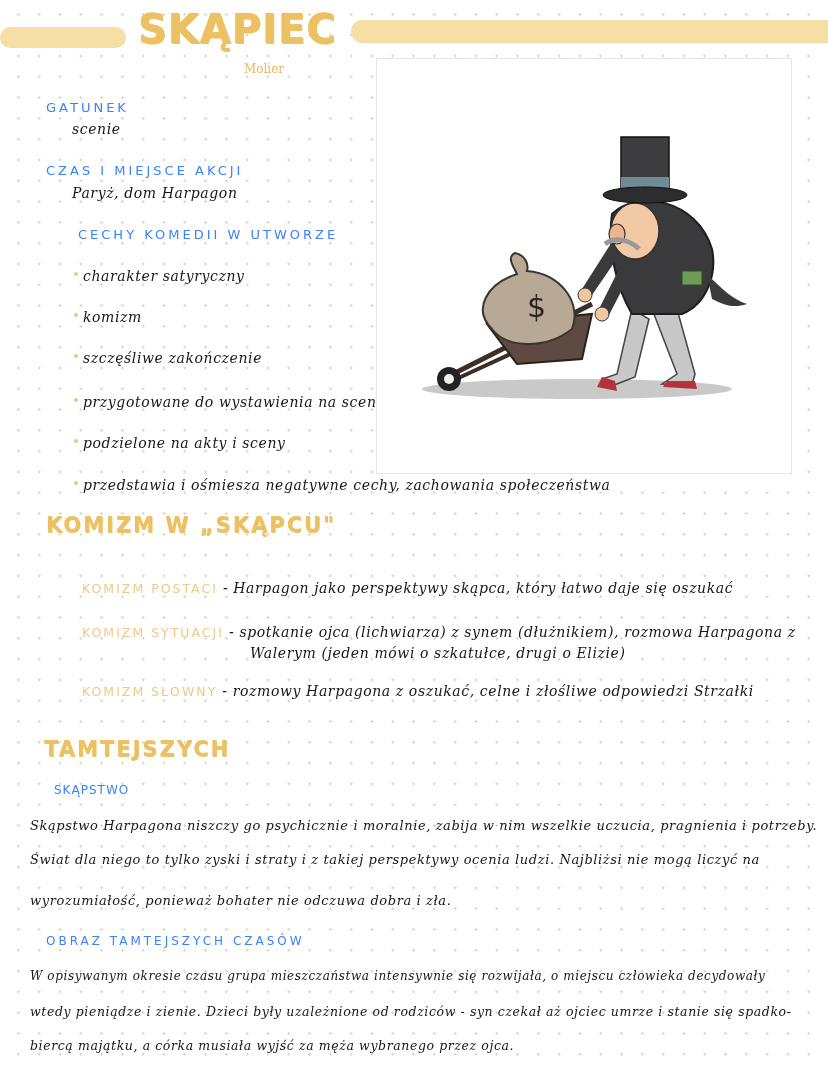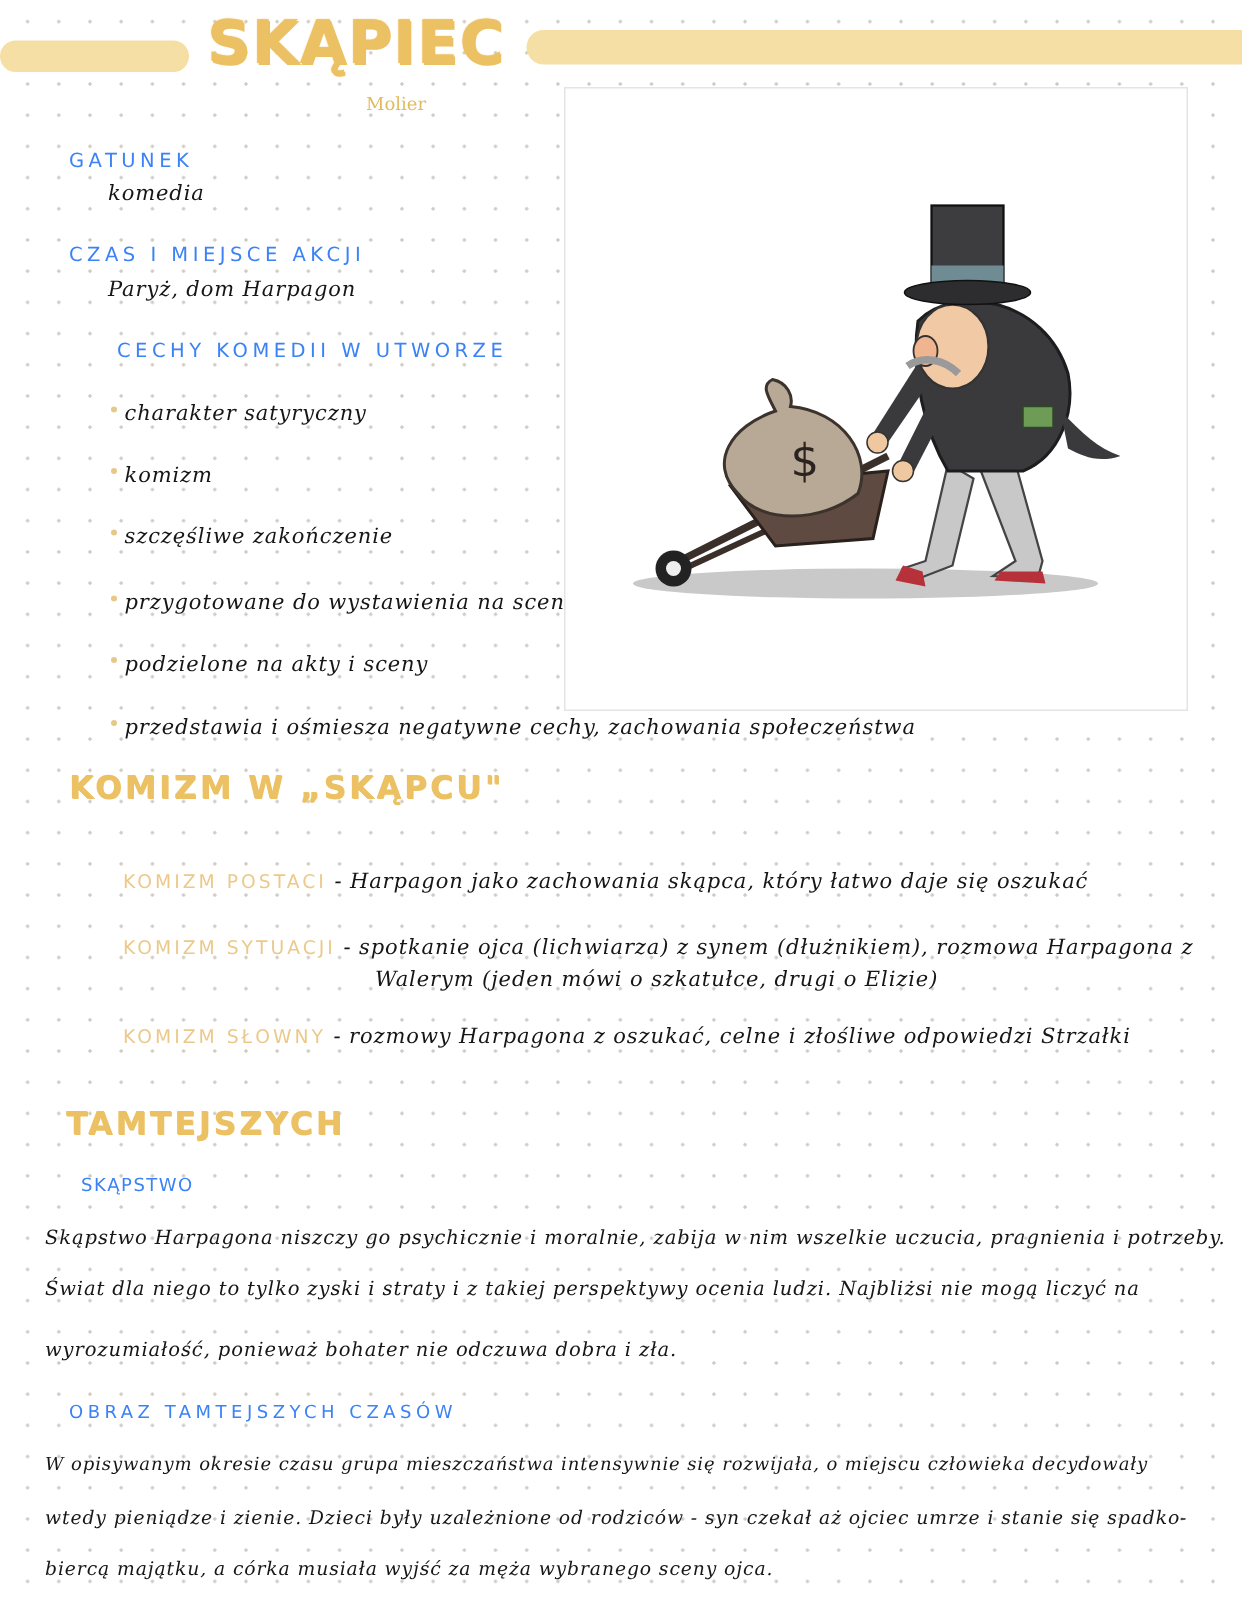--- a/index.html
+++ b/index.html
@@ -53,21 +53,21 @@
 </head>
 <body>
 
 <div class="bar" style="left:0;top:27px;width:126px;height:21px;"></div>
 <div class="bar" style="left:351px;top:20px;width:490px;height:23px;"></div>
 
 <div class="title">SKĄPIEC</div>
 <div class="author">Molier</div>
 
 <div class="label" style="left:46px;top:100px;">GATUNEK</div>
-<div class="hand" style="left:72px;top:121px;">komedia</div>
+<div class="hand" style="left:72px;top:121px;">scenie</div>
 
 <div class="label" style="left:46px;top:163px;">CZAS I MIEJSCE AKCJI</div>
 <div class="hand" style="left:72px;top:185px;">Paryż, dom Harpagon</div>
 
 <div class="label" style="left:46px;top:227px;margin-left:32px;">CECHY KOMEDII W UTWORZE</div>
 <div>
   <div class="hand" style="left:74px;top:268px;"><span class="bullet-dot"></span><span>charakter satyryczny</span></div>
   <div class="hand" style="left:74px;top:309px;"><span class="bullet-dot"></span><span>komizm</span></div>
   <div class="hand" style="left:74px;top:350px;"><span class="bullet-dot"></span><span>szczęśliwe zakończenie</span></div>
   <div class="hand" style="left:74px;top:394px;"><span class="bullet-dot"></span><span>przygotowane do wystawienia na scenie</span></div>
@@ -112,33 +112,33 @@
 
     <rect x="244" y="78" width="48" height="58" fill="#3d3d40" stroke="#111" stroke-width="1.5"></rect>
     <rect x="244" y="118" width="48" height="12" fill="#6f8c95"></rect>
     <ellipse cx="268" cy="136" rx="42" ry="8" fill="#2d2d30" stroke="#111" stroke-width="1"></ellipse>
   </svg>
 </div>
 
 <div class="big-head" style="left:46px;top:513px;">KOMIZM W „SKĄPCU"</div>
 
 <div class="hand" style="left:82px;top:580px;">
-  <span class="inline-label">KOMIZM POSTACI</span><span> - </span><span>Harpagon jako zachowania skąpca, który łatwo daje się oszukać</span>
+  <span class="inline-label">KOMIZM POSTACI</span><span> - </span><span>Harpagon jako perspektywy skąpca, który łatwo daje się oszukać</span>
 </div>
 <div class="hand" style="left:82px;top:624px;">
   <span class="inline-label">KOMIZM SYTUACJI</span><span> - </span><span>spotkanie ojca (lichwiarza) z synem (dłużnikiem), rozmowa Harpagona z</span>
 </div>
 <div class="hand" style="left:250px;top:645px;text-align:right;">Walerym (jeden mówi o szkatułce, drugi o Elizie)</div>
 <div class="hand" style="left:82px;top:683px;">
   <span class="inline-label">KOMIZM SŁOWNY</span><span> - </span><span>rozmowy Harpagona z oszukać, celne i złośliwe odpowiedzi Strzałki</span>
 </div>
 
 <div class="big-head" style="left:44px;top:737px;">TAMTEJSZYCH</div>
 <div class="label" style="left:54px;top:783px;font-size:12px;letter-spacing:1px;">SKĄPSTWO</div>
 
 <div class="hand para" style="left:30px;top:814px;font-size:13px;">Skąpstwo Harpagona niszczy go psychicznie i moralnie, zabija w nim wszelkie uczucia, pragnienia i potrzeby.</div>
 <div class="hand para" style="left:30px;top:848px;font-size:13px;">Świat dla niego to tylko zyski i straty i z takiej perspektywy ocenia ludzi. Najbliżsi nie mogą liczyć na</div>
 <div class="hand para" style="left:30px;top:889px;font-size:13px;">wyrozumiałość, ponieważ bohater nie odczuwa dobra i zła.</div>
 
 <div class="label" style="left:46px;top:934px;font-size:12px;">OBRAZ TAMTEJSZYCH CZASÓW</div>
 <div class="hand para" style="left:30px;top:964px;font-size:12px;">W opisywanym okresie czasu grupa mieszczaństwa intensywnie się rozwijała, o miejscu człowieka decydowały</div>
 <div class="hand para" style="left:30px;top:1000px;font-size:12.5px;">wtedy pieniądze i zienie. Dzieci były uzależnione od rodziców - syn czekał aż ojciec umrze i stanie się spadko-</div>
-<div class="hand para" style="left:30px;top:1034px;font-size:12.5px;">biercą majątku, a córka musiała wyjść za męża wybranego sceny ojca.</div>
+<div class="hand para" style="left:30px;top:1034px;font-size:12.5px;">biercą majątku, a córka musiała wyjść za męża wybranego przez ojca.</div>
 
 </body></html>

